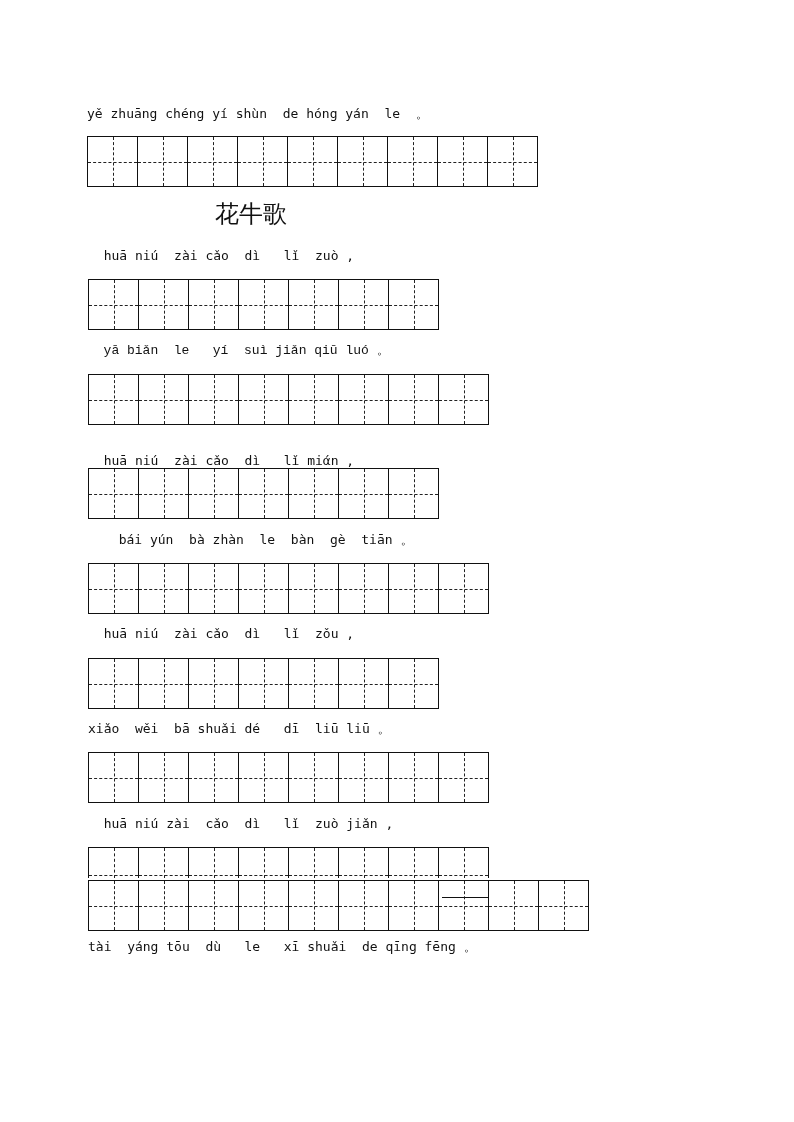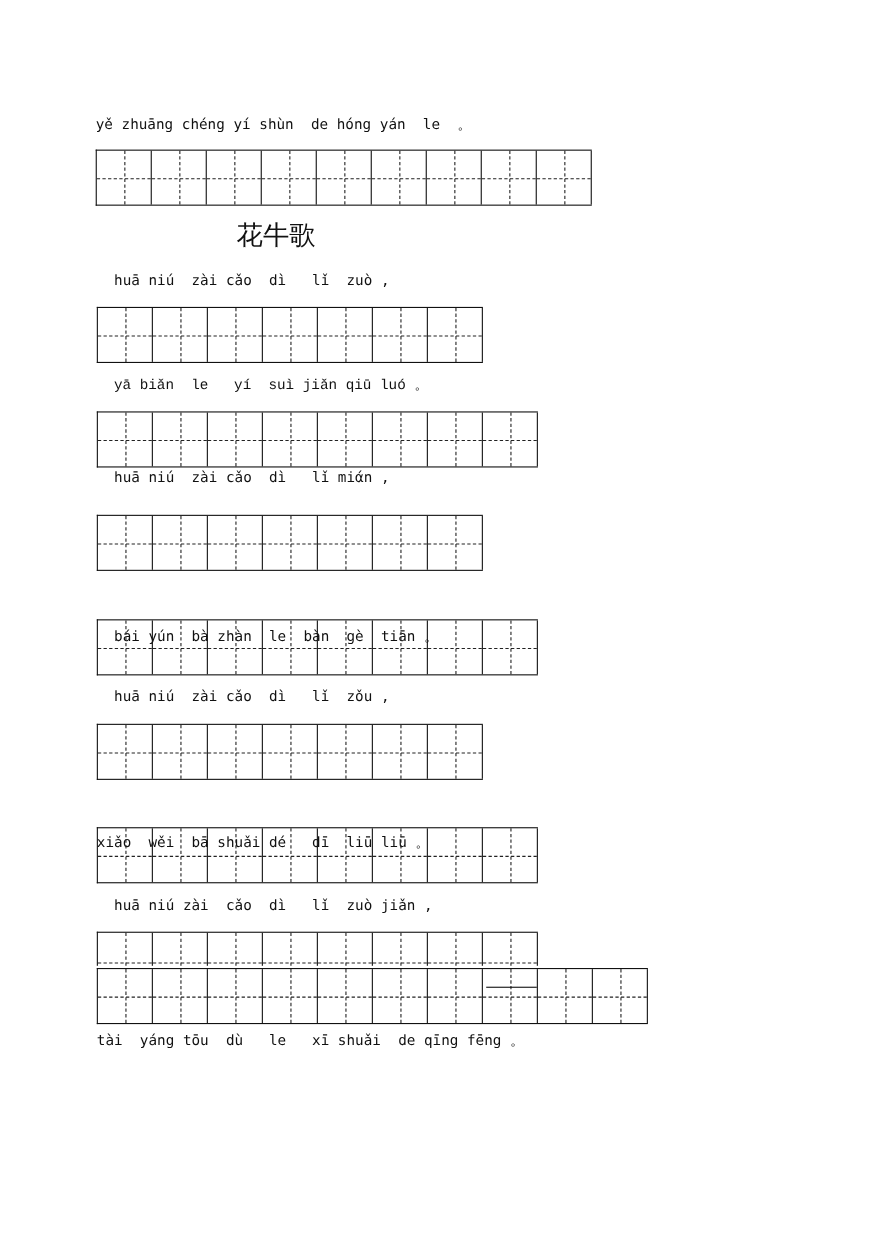--- a/index.html
+++ b/index.html
@@ -50,32 +50,32 @@
     <div class="cell"></div>
       <div class="cell"></div>
       <div class="cell"></div>
       <div class="cell"></div>
       <div class="cell"></div>
       <div class="cell"></div>
       <div class="cell"></div>
       <div class="cell"></div>
   </div>
 
-  <div class="pinyin" style="left:88px; top:425px;text-align:center;">  huā niú  zài cǎo  dì   lǐ miάn ,</div>
+  <div class="pinyin" style="left:88px; top:451px;text-align:center;">  huā niú  zài cǎo  dì   lǐ miάn ,</div>
   <div class="grid" style="left:88px; top:468px;">
     <div class="cell"></div>
       <div class="cell"></div>
       <div class="cell"></div>
       <div class="cell"></div>
       <div class="cell"></div>
       <div class="cell"></div>
       <div class="cell"></div>
   </div>
 
-  <div class="pinyin" style="left:88px; top:530px;margin-top:40px;">  bái yún  bà zhàn  le  bàn  gè  tiān 。</div>
+  <div class="pinyin" style="left:103px; top:530px;">  bái yún  bà zhàn  le  bàn  gè  tiān 。</div>
   <div class="grid" style="left:88px; top:563px;">
     <div class="cell"></div>
       <div class="cell"></div>
       <div class="cell"></div>
       <div class="cell"></div>
       <div class="cell"></div>
       <div class="cell"></div>
       <div class="cell"></div>
       <div class="cell"></div>
   </div>
@@ -84,21 +84,21 @@
   <div class="grid" style="left:88px; top:658px;">
     <div class="cell"></div>
       <div class="cell"></div>
       <div class="cell"></div>
       <div class="cell"></div>
       <div class="cell"></div>
       <div class="cell"></div>
       <div class="cell"></div>
   </div>
 
-  <div class="pinyin" style="left:88px; top:719px;margin-top:38px;">xiǎo  wěi  bā shuǎi dé   dī  liū liū 。</div>
+  <div class="pinyin" style="left:88px; top:719px;">xiǎo  wěi  bā shuǎi dé   dī  liū liū 。</div>
   <div class="grid" style="left:88px; top:752px;">
     <div class="cell"></div>
       <div class="cell"></div>
       <div class="cell"></div>
       <div class="cell"></div>
       <div class="cell"></div>
       <div class="cell"></div>
       <div class="cell"></div>
       <div class="cell"></div>
   </div>

